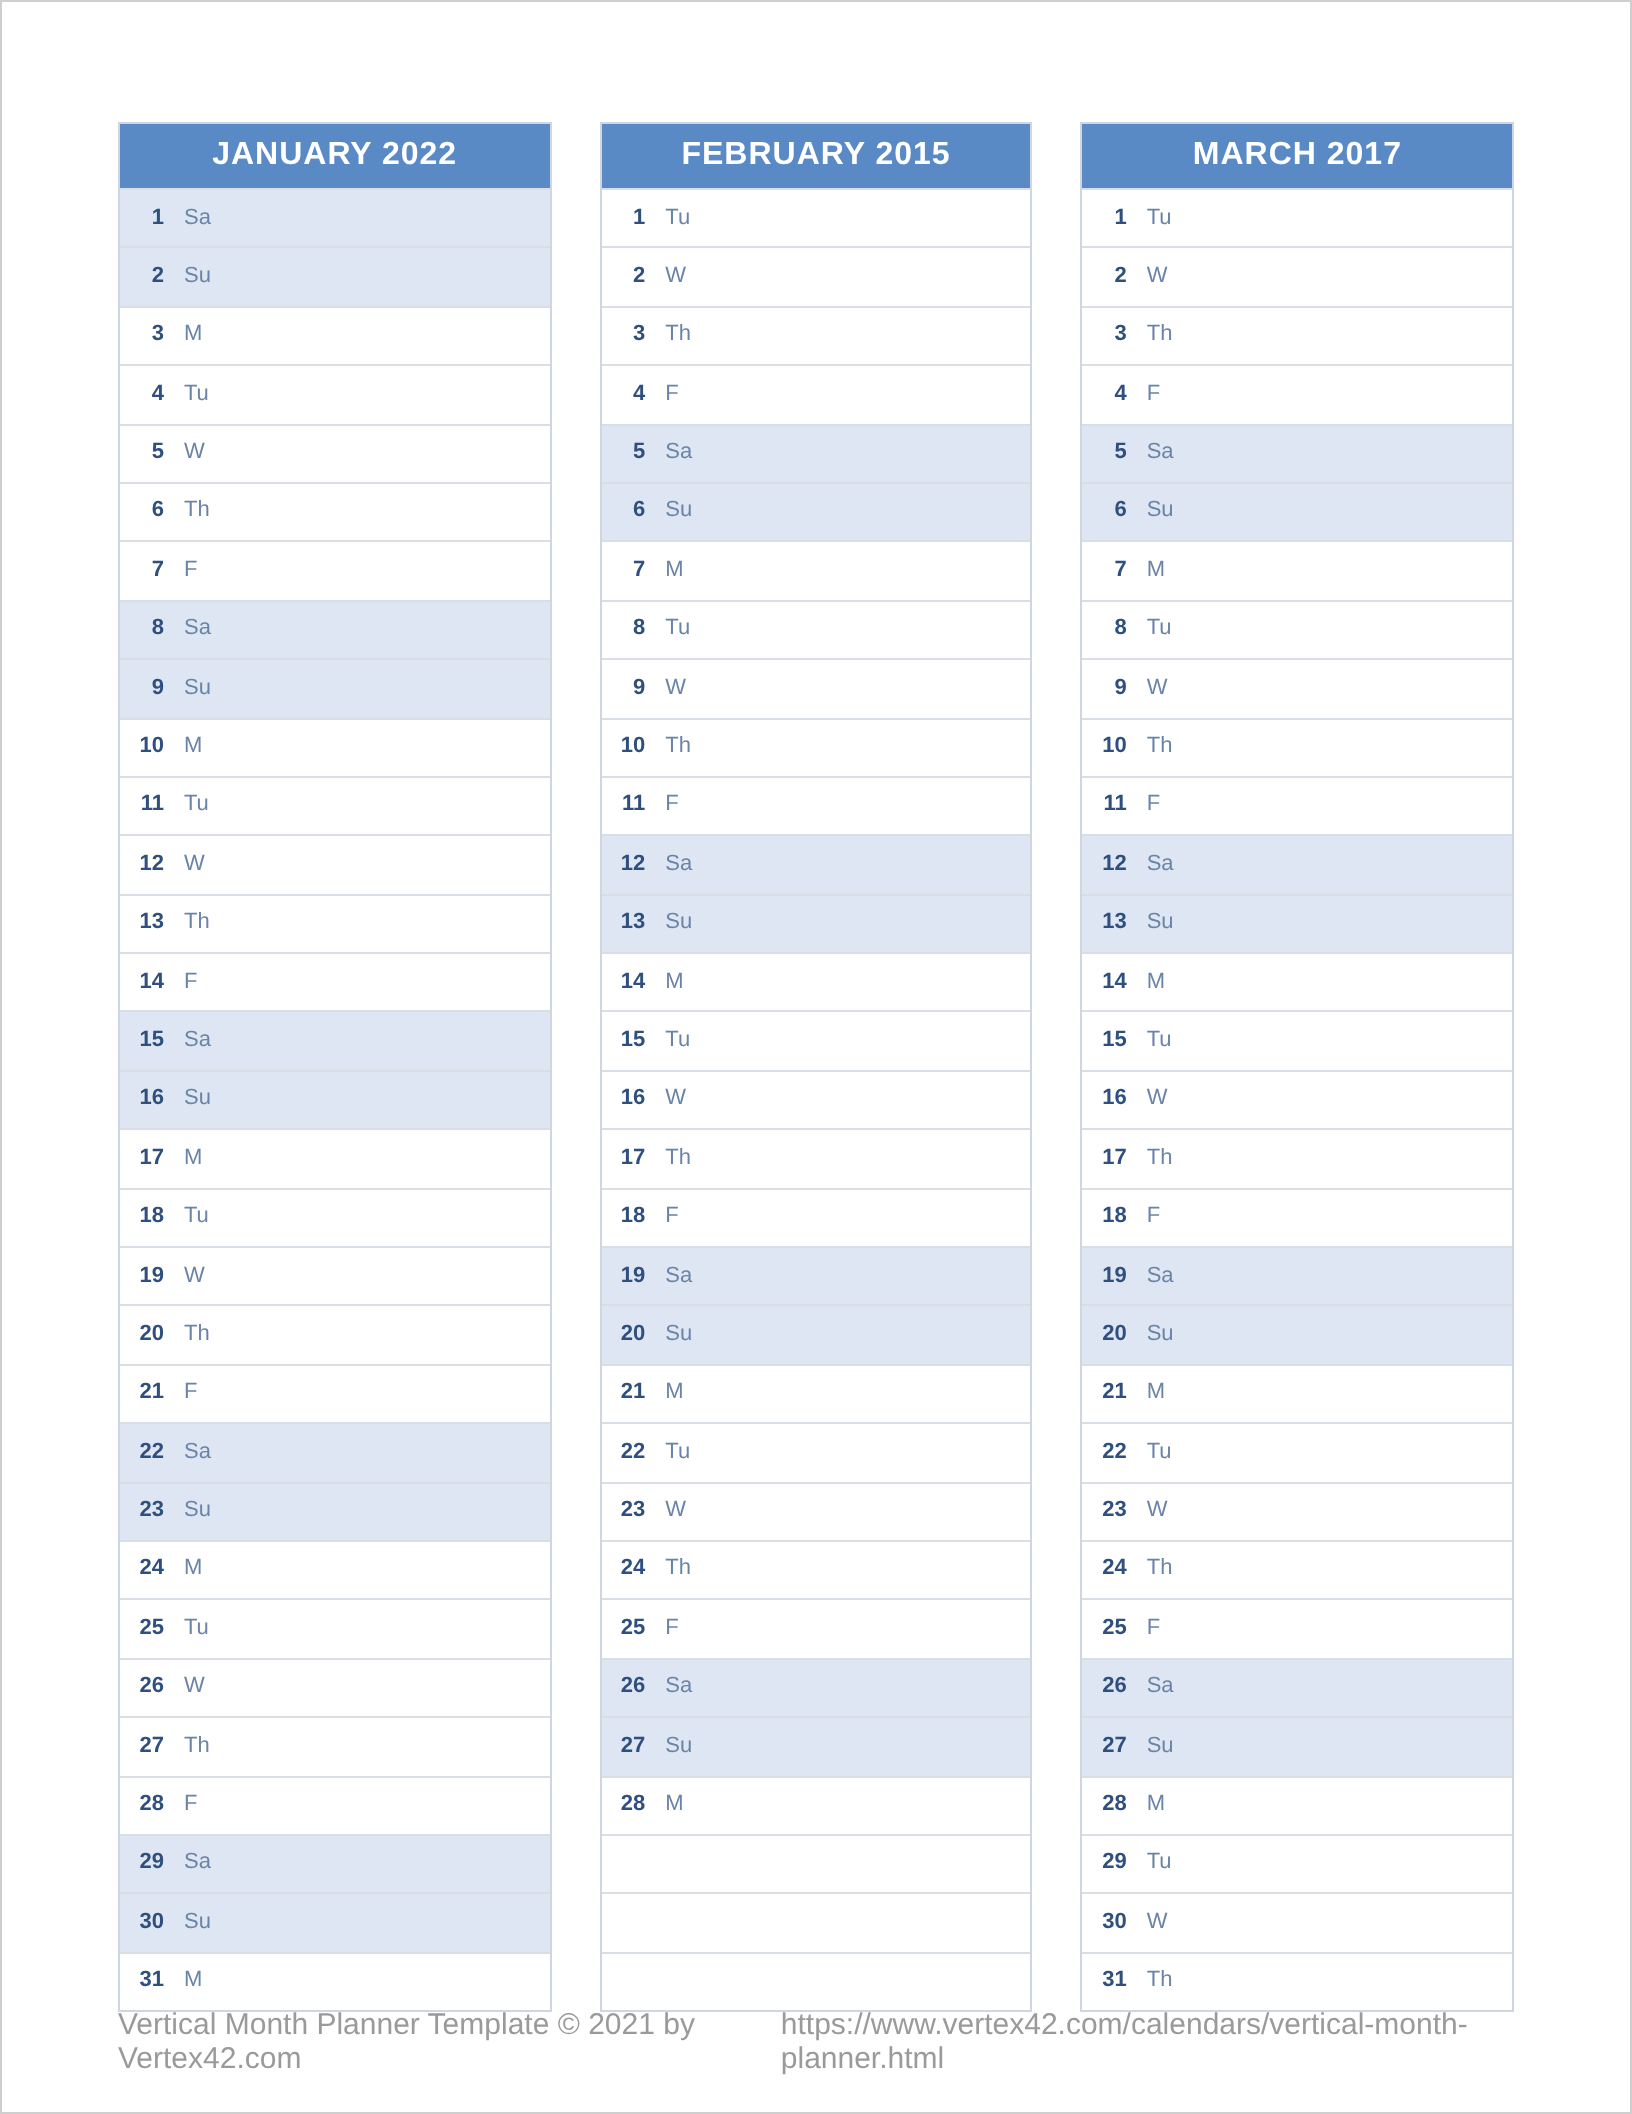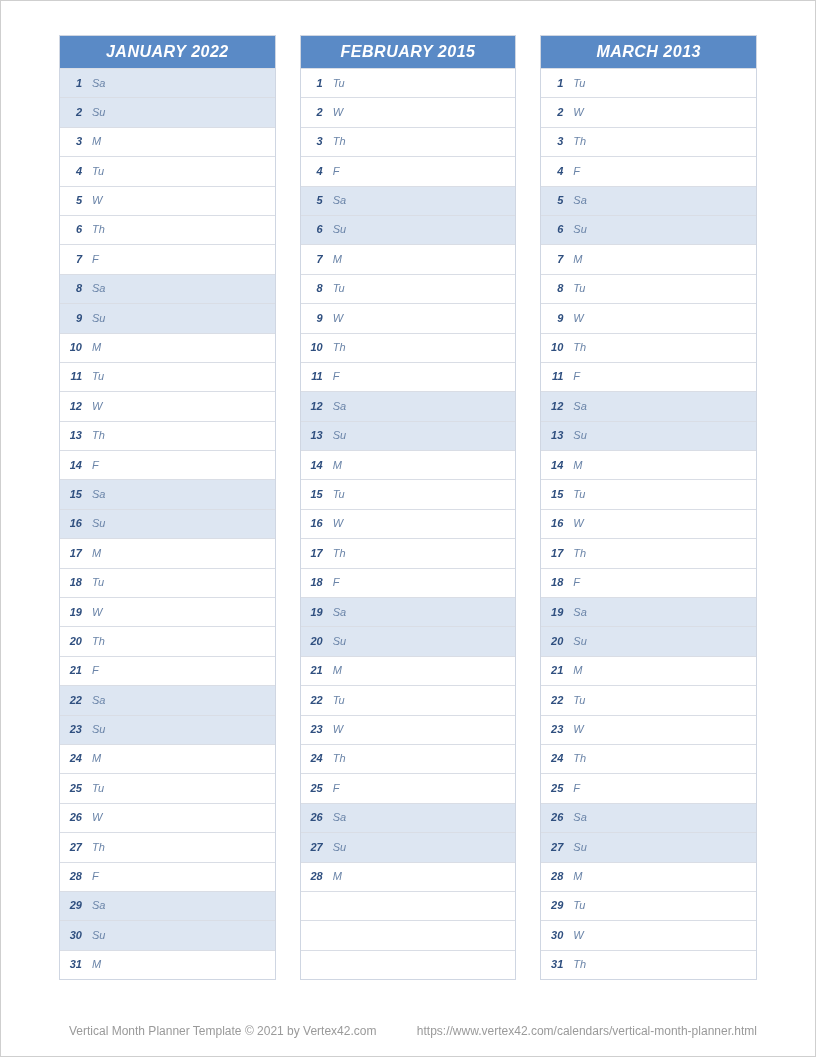--- a/index.html
+++ b/index.html
@@ -5,25 +5,24 @@
   * { box-sizing: border-box; margin: 0; padding: 0; }
   body {
     font-family: Arial, Helvetica, sans-serif;
     background: #fff;
     width: 816px;
     height: 1057px;
     border: 1px solid #cfcfcf;
     position: relative;
   }
   .page {
-    padding: 34px 58px 0 58px;
+    padding: 60px 58px 0 58px;
     display: flex;
     gap: 24px;
     justify-content: space-between;
-    font-style: italic;
   }
   .month-col {
     width: 217px;
     border: 1px solid #cfd6e2;
   }
   .month-header {
     background: #5a8ac6;
     color: #fff;
     font-weight: bold;
     font-size: 16px;
@@ -55,25 +54,24 @@
     color: #6a84a8;
     font-size: 11px;
   }
   .day-row.empty .day-num,
   .day-row.empty .day-name { visibility: hidden; }
   .footer {
     position: absolute;
     bottom: 18px;
     left: 58px;
     right: 58px;
-    font-size: 12px;
+    font-size: 15px;
     color: #9a9a9a;
     display: flex;
     justify-content: space-between;
-    margin-left: 10px;
   }
 </style>
 </head>
 <body>
 
 <div class="page" id="page">
     <div class="month-col">
       <div class="month-header">JANUARY 2022</div>
       <div class="day-row weekend">
         <span class="day-num">1</span>
@@ -321,21 +319,21 @@
       <div class="day-row empty">
         <span class="day-num"></span>
         <span class="day-name"></span>
       </div>
       <div class="day-row empty">
         <span class="day-num"></span>
         <span class="day-name"></span>
       </div>
     </div>
     <div class="month-col">
-      <div class="month-header">MARCH 2013</div>
+      <div class="month-header">MARCH 2017</div>
       <div class="day-row">
         <span class="day-num">1</span>
         <span class="day-name">Tu</span>
       </div>
       <div class="day-row">
         <span class="day-num">2</span>
         <span class="day-name">W</span>
       </div>
       <div class="day-row">
         <span class="day-num">3</span>

